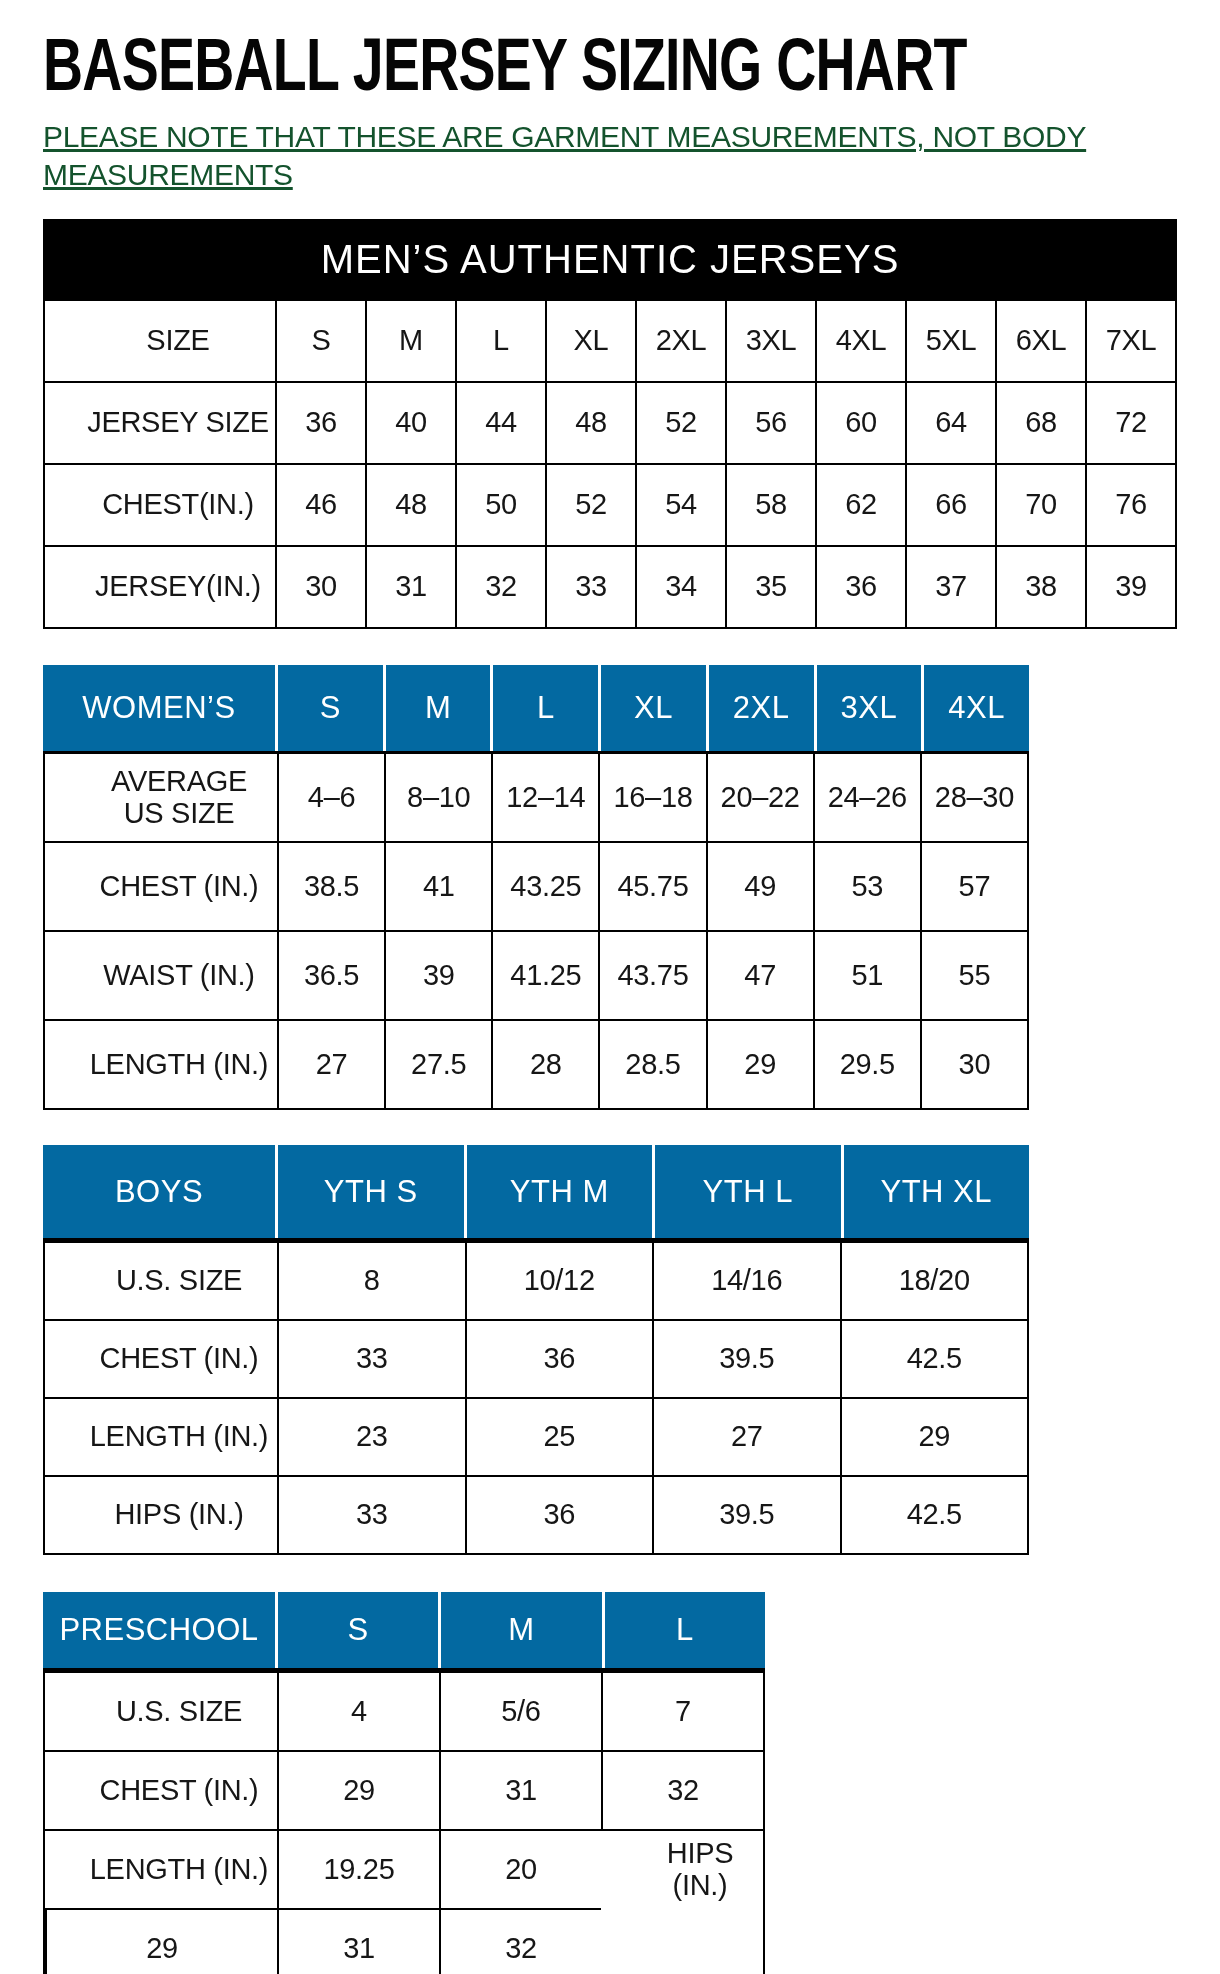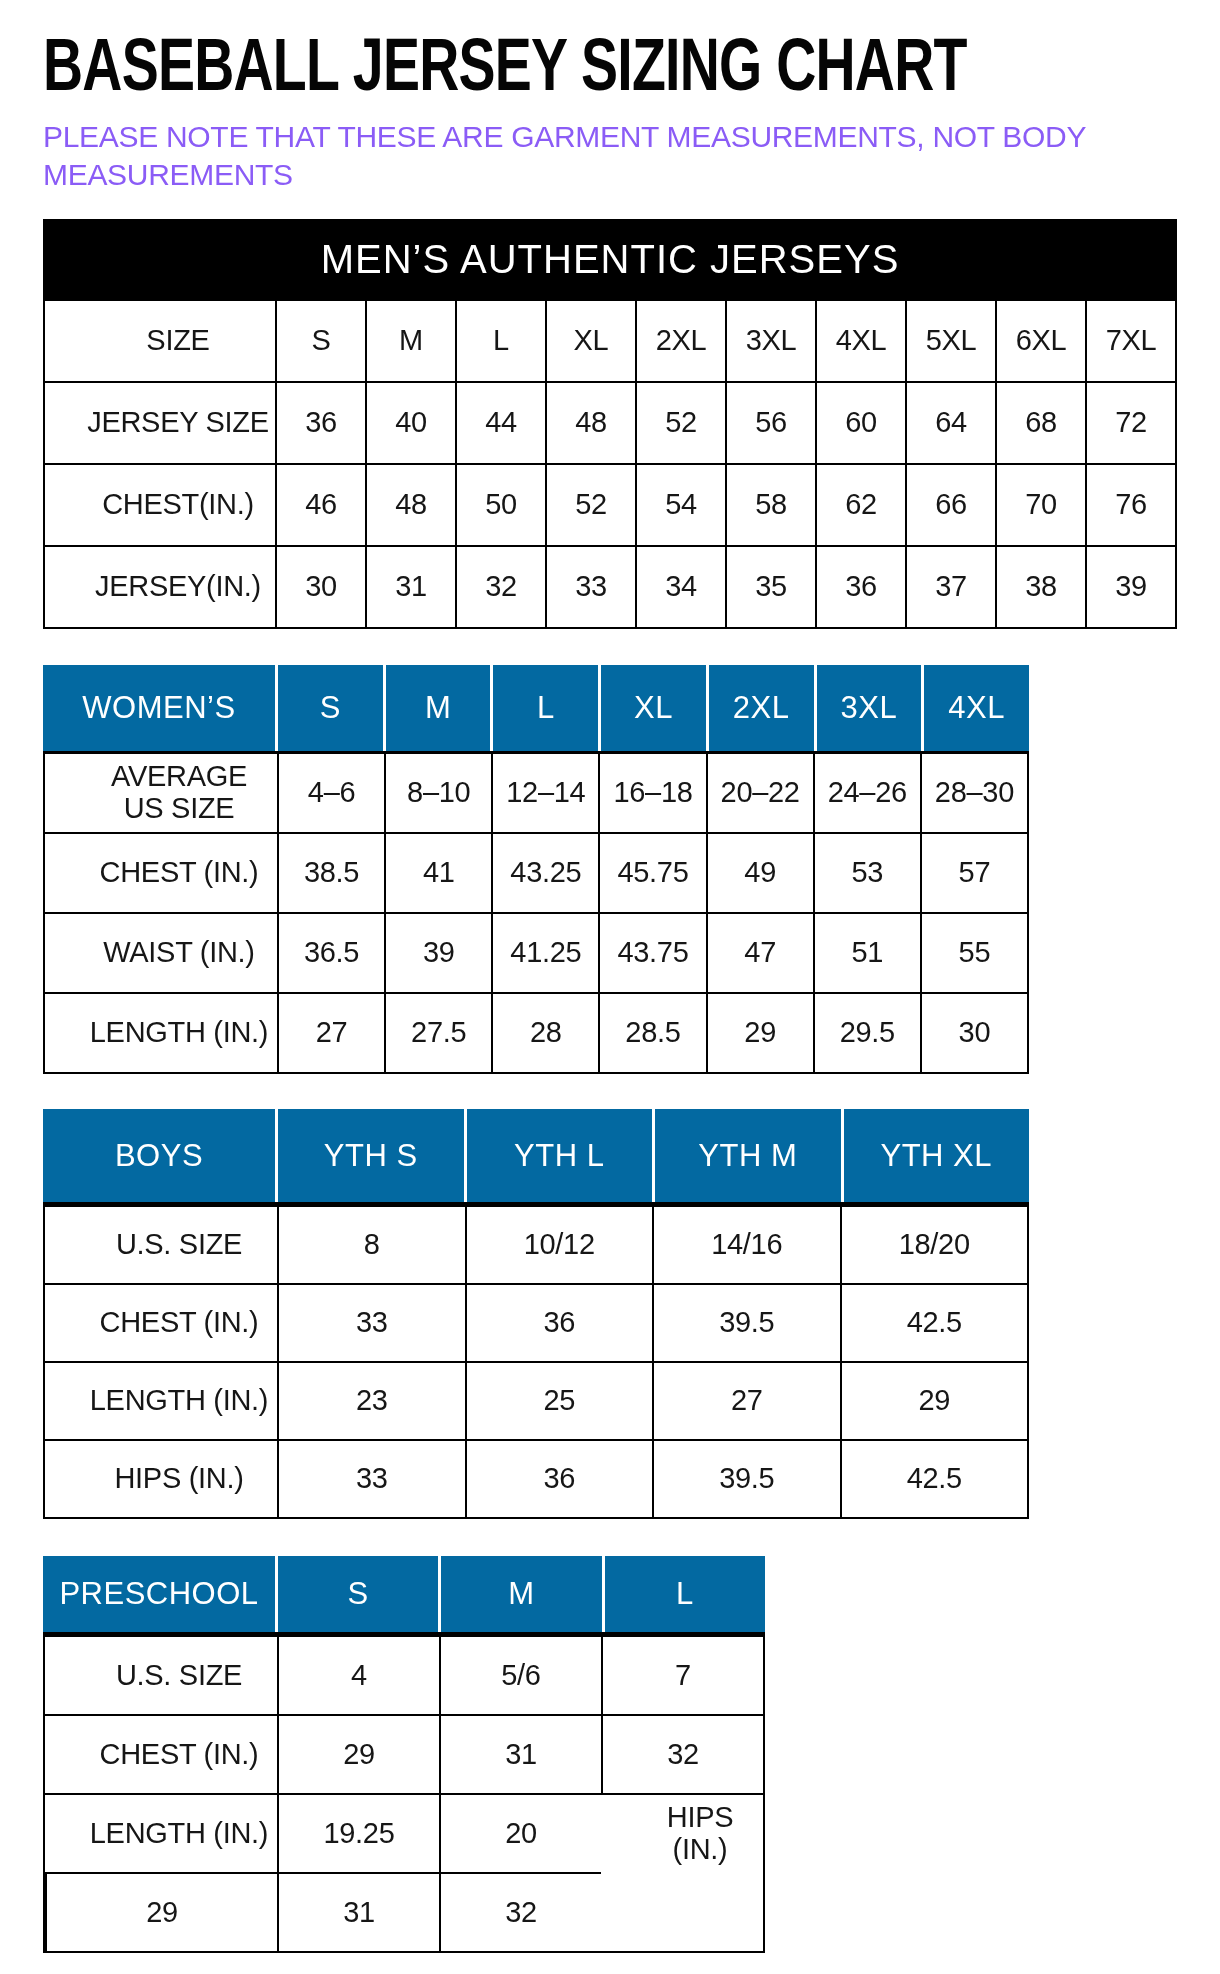--- a/index.html
+++ b/index.html
@@ -14,21 +14,21 @@
     margin:6px 0 0 0;
     font-size:74px;font-weight:bold;letter-spacing:-1px;line-height:1.0;
     color:#050505;white-space:nowrap;
     transform:scaleX(0.75);transform-origin:left center;
   }
 
   
   .note{
     margin:16px 0 0 0;
     font-size:30px;line-height:1.25;letter-spacing:-0.3px;
-    color:#8b5cf6;white-space:pre-line;
+    color:#14532d;white-space:pre-line;text-decoration:underline;
   }
 
   
   .table-block{margin-top:32px;}
   .mens{width:1134px;margin-top:26px;}
   .womens{width:986px;margin-top:36px;}
   .boys{width:986px;margin-top:35px;}
   .preschool{width:722px;margin-top:37px;}
 
   .banner{
@@ -54,21 +54,21 @@
   .grid>div{
     border-left:2px solid #000;border-top:2px solid #000;
     display:flex;align-items:center;justify-content:center;
     font-size:29px;letter-spacing:-0.3px;text-align:center;
     white-space:pre-line;line-height:1.1;color:#161616;
   }
   .grid>.c0{border-left:none;padding-left:36px;}
   .grid>.r0{border-top:none;}
 
   .mens .grid>div{height:80px;}
-  .womens .grid>div{height:78px;}
+  .womens .grid>div{height:87px;}
   .boys .grid>div{height:76px;}
   .preschool .grid>div{height:77px;}
 
   .mens .grid{grid-template-columns:230px repeat(10,1fr);}
   .womens .hrow,.womens .grid{grid-template-columns:232px repeat(7,1fr);}
   .boys .hrow,.boys .grid{grid-template-columns:232px repeat(4,1fr);}
   .preschool .hrow,.preschool .grid{grid-template-columns:232px repeat(3,1fr);}
 
   
   .footer{
@@ -181,22 +181,22 @@
         <div class="">29</div>
         <div class="">29.5</div>
         <div class="">30</div>
       </div>
   </section>
 
   <section class="table-block boys">
     <div class="hrow">
         <div class="hcell">BOYS</div>
         <div class="hcell">YTH S</div>
+        <div class="hcell">YTH M</div>
         <div class="hcell">YTH L</div>
-        <div class="hcell">YTH M</div>
         <div class="hcell">YTH XL</div>
       </div>
     <div class="grid">
         <div class="c0 r0">U.S. SIZE</div>
         <div class="r0">8</div>
         <div class="r0">10/12</div>
         <div class="r0">14/16</div>
         <div class="r0">18/20</div>
         <div class="c0 ">CHEST (IN.)</div>
         <div class="">33</div>

